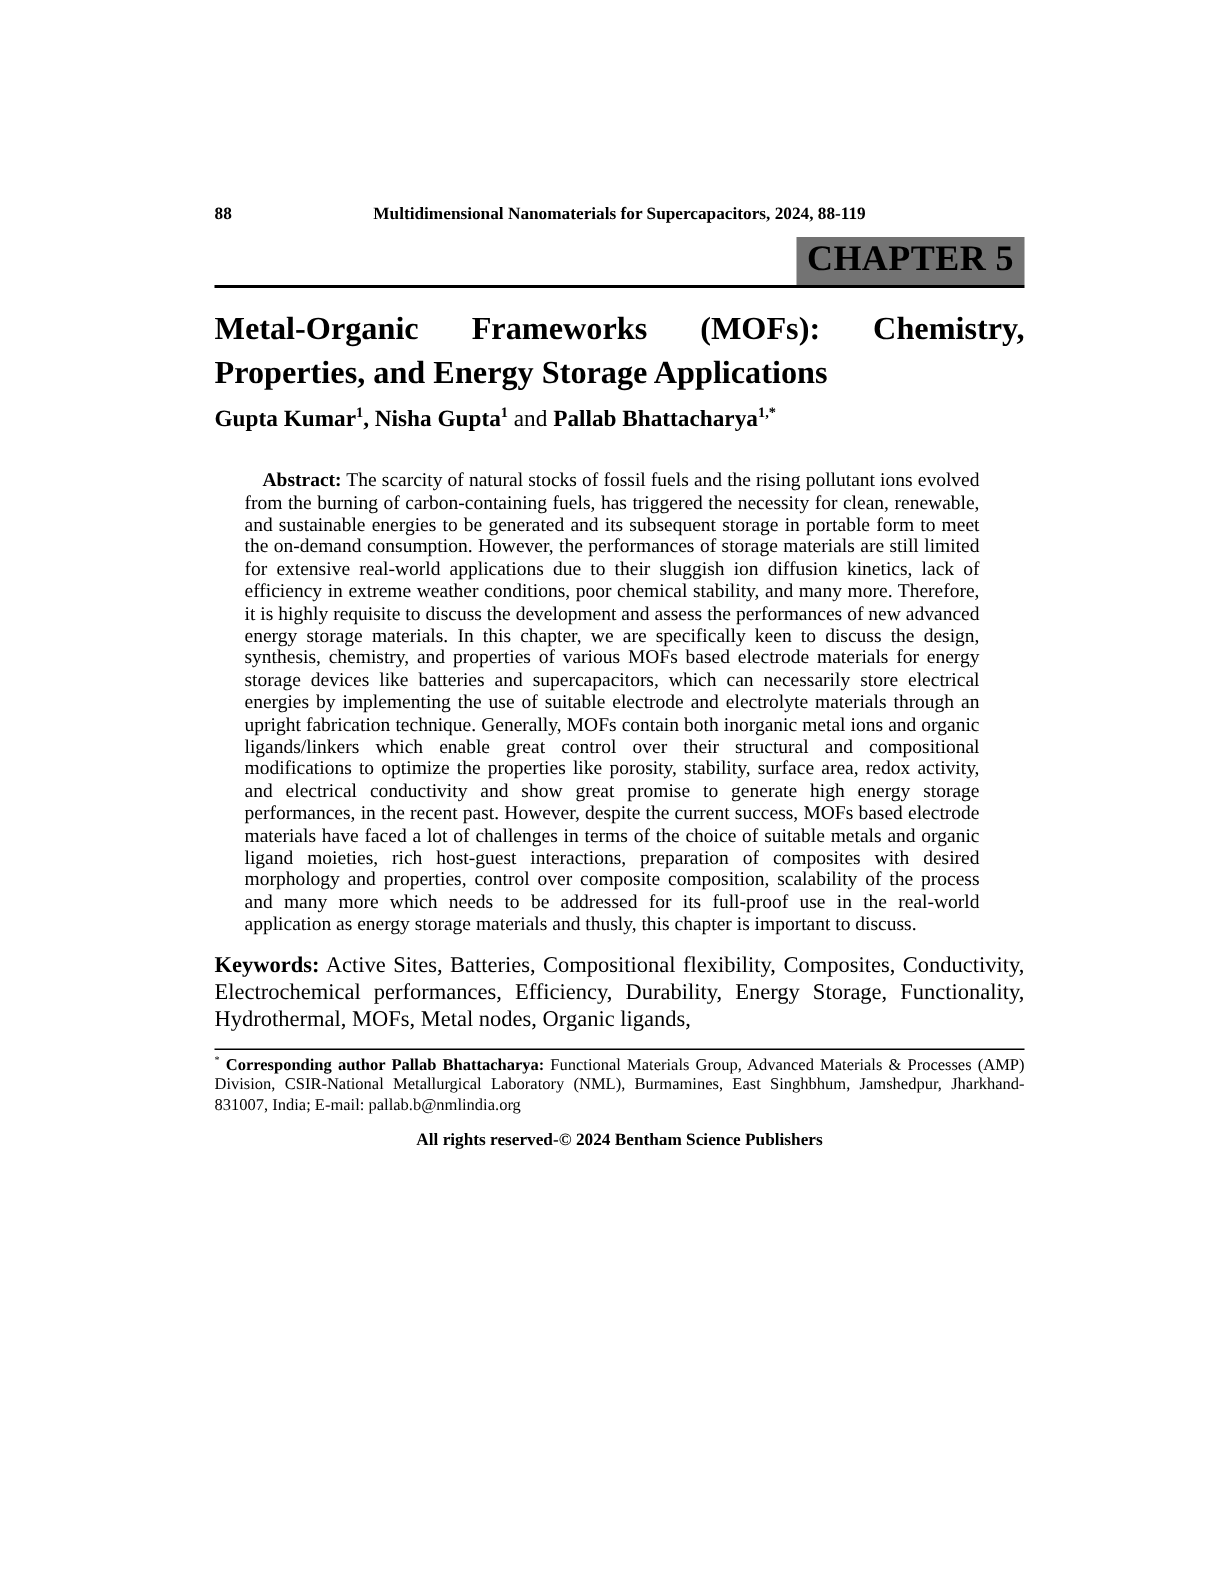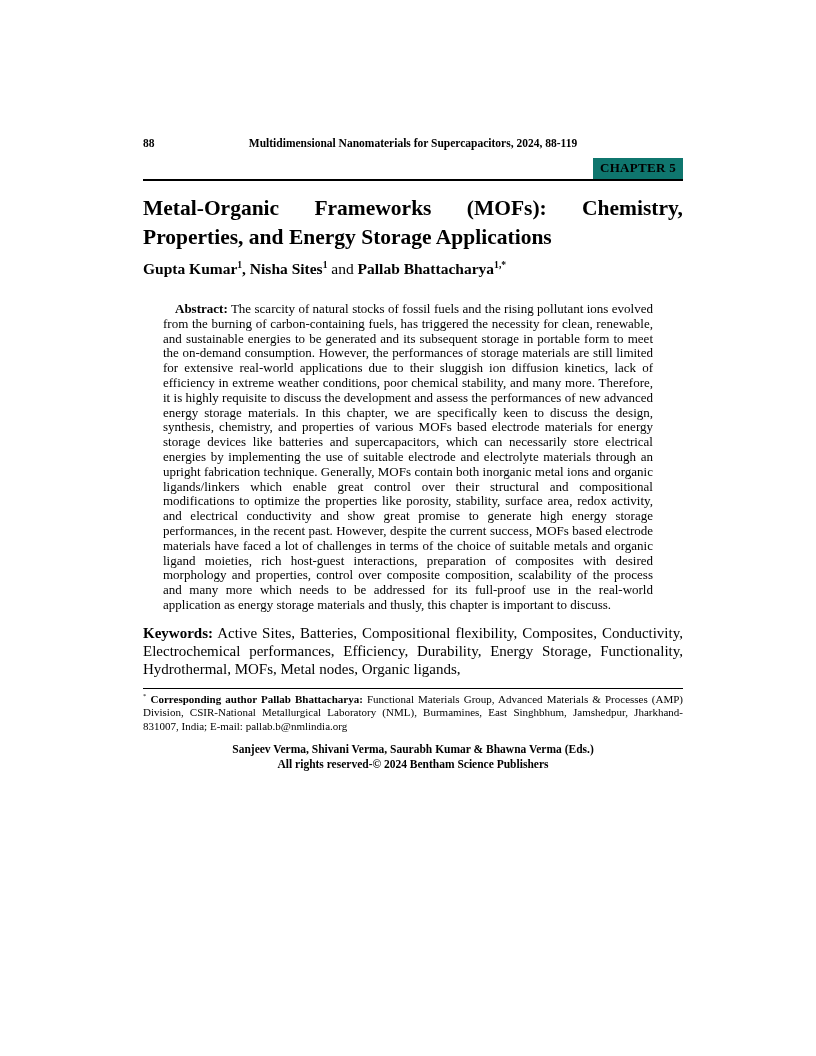--- a/index.html
+++ b/index.html
@@ -34,22 +34,22 @@
     text-align: center;
     line-height: 14px;
   }
   .page-number { position: absolute; left: 0; top: 0; }
   .book-ref-title { }
 
   
   .chapter-row { text-align: right; margin-top: 8px; }
   .chapter-badge {
     display: inline-block;
-    background: #0f766e;
-    font-size: 13px;
+    background: #737373;
+    font-size: 24px;
     font-weight: bold;
     letter-spacing: 0.3px;
     padding: 2px 7px 3px 7px;
   }
   .head-rule {
     height: 0;
     border-top: 2px solid #000000;
     margin-top: 0px;
   }
 
@@ -129,30 +129,29 @@
     <div class="chapter-row">
       <span class="chapter-badge">CHAPTER 5</span>
     </div>
     <div class="head-rule"></div>
 
     <h1 class="chapter-title">
       <div class="title-line-1">Metal-Organic Frameworks (MOFs): Chemistry,</div>
       <div class="title-line-2">Properties, and Energy Storage Applications</div>
     </h1>
 
-    <div class="authors-line"><span class="b">Gupta Kumar</span><sup class="b">1</sup><span class="b">, </span><span class="b">Nisha Sites</span><sup class="b">1</sup><span> and </span><span class="b">Pallab Bhattacharya</span><sup class="b">1,*</sup></div>
+    <div class="authors-line"><span class="b">Gupta Kumar</span><sup class="b">1</sup><span class="b">, </span><span class="b">Nisha Gupta</span><sup class="b">1</sup><span> and </span><span class="b">Pallab Bhattacharya</span><sup class="b">1,*</sup></div>
 
 
     <div class="abstract"><span class="b">Abstract:</span><span> The scarcity of natural stocks of fossil fuels and the rising pollutant ions evolved from the burning of carbon-containing fuels, has triggered the necessity for clean, renewable, and sustainable energies to be generated and its subsequent storage in portable form to meet the on-demand consumption. However, the performances of storage materials are still limited for extensive real-world applications due to their sluggish ion diffusion kinetics, lack of efficiency in extreme weather conditions, poor chemical stability, and many more. Therefore, it is highly requisite to discuss the development and assess the performances of new advanced energy storage materials. In this chapter, we are specifically keen to discuss the design, synthesis, chemistry, and properties of various MOFs based electrode materials for energy storage devices like batteries and supercapacitors, which can necessarily store electrical energies by implementing the use of suitable electrode and electrolyte materials through an upright fabrication technique. Generally, MOFs contain both inorganic metal ions and organic ligands/linkers which enable great control over their structural and compositional modifications to optimize the properties like porosity, stability, surface area, redox activity, and electrical conductivity and show great promise to generate high energy storage performances, in the recent past. However, despite the current success, MOFs based electrode materials have faced a lot of challenges in terms of the choice of suitable metals and organic ligand moieties, rich host-guest interactions, preparation of composites with desired morphology and properties, control over composite composition, scalability of the process and many more which needs to be addressed for its full-proof use in the real-world application as energy storage materials and thusly, this chapter is important to discuss.</span></div>
 
     <div class="keywords"><span class="b">Keywords:</span><span> Active Sites, Batteries, Compositional flexibility, Composites, Conductivity, Electrochemical performances, Efficiency, Durability, Energy Storage, Functionality, Hydrothermal, MOFs, Metal nodes, Organic ligands,</span></div>
 
     <div class="footnote-rule"></div>
 
     <div class="footnote"><sup>*</sup><span class="b"> Corresponding author Pallab Bhattacharya:</span><span> Functional Materials Group, Advanced Materials &amp; Processes (AMP) Division, CSIR-National Metallurgical Laboratory (NML), Burmamines, East Singhbhum, Jamshedpur, Jharkhand-831007, India; E-mail: pallab.b@nmlindia.org</span></div>
 
     <div class="imprint">
-      <div>Sanjeev Verma, Shivani Verma, Saurabh Kumar &amp; Bhawna Verma (Eds.)</div>
       <div>All rights reserved-© 2024 Bentham Science Publishers</div>
     </div>
 
   </div>
 </div>
 
 </body></html>

